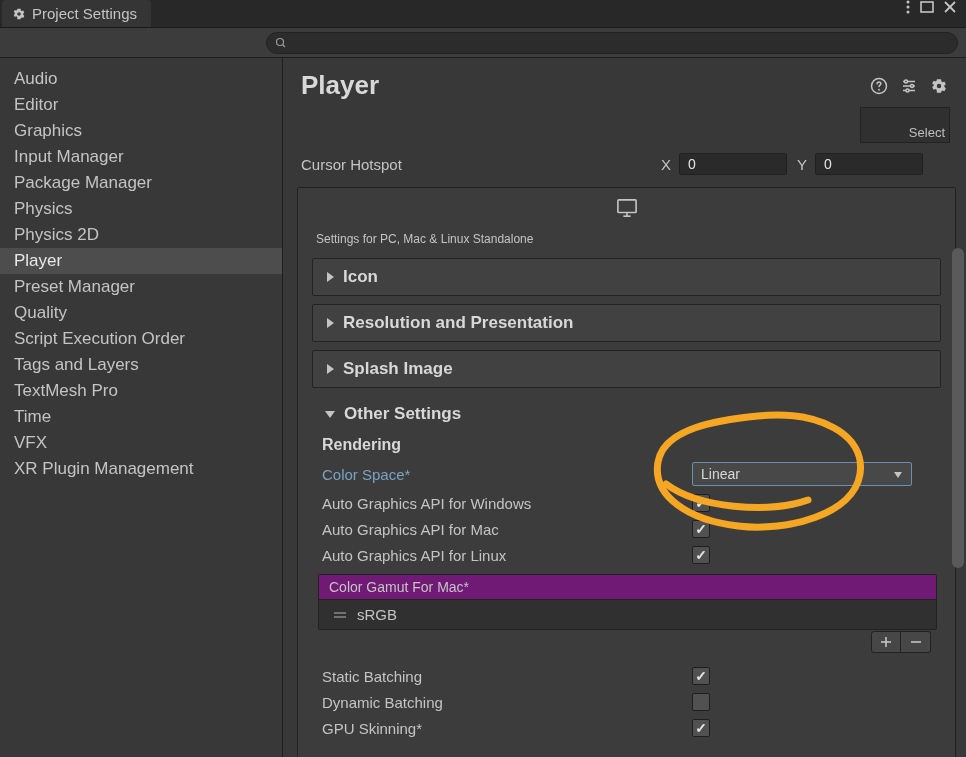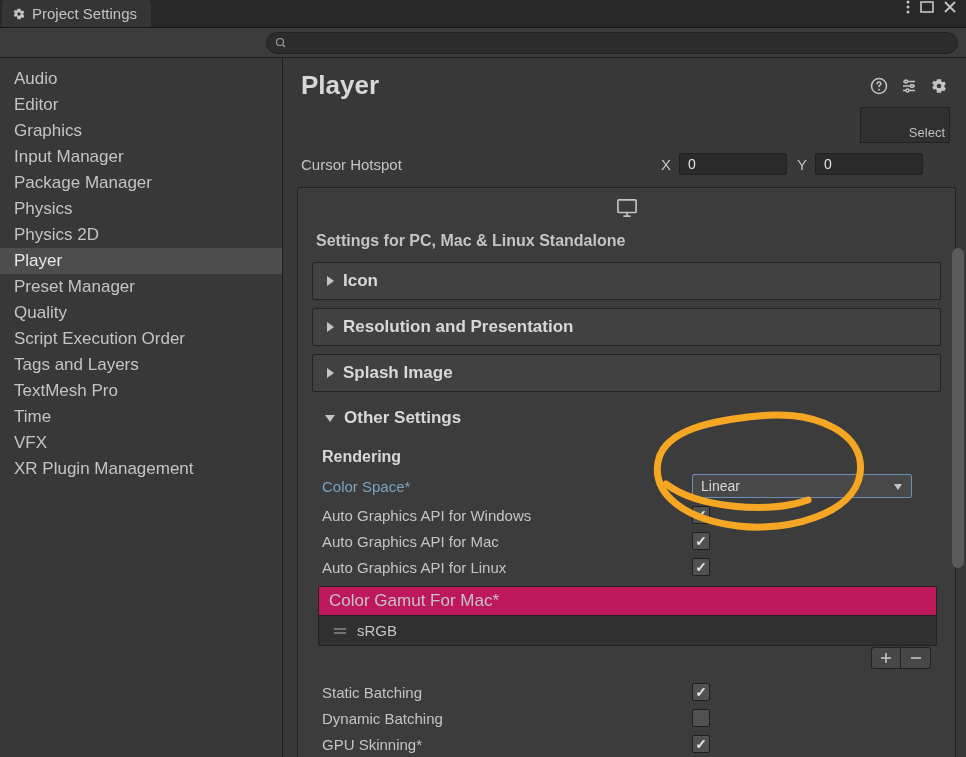--- a/index.html
+++ b/index.html
@@ -154,23 +154,22 @@
     margin-top: 6px;
     position: relative;
   }
   .platform-tabs {
     display: flex;
     justify-content: center;
     padding: 10px 0 10px 0;
   }
   .platform-subtitle {
     padding: 4px 18px 12px 18px;
-    font-size: 16px;
+    font-size: 12px;
     color: #c4c4c4;
-    font-weight: bold;
   }
   .foldout {
     margin: 0 14px 8px 14px;
     background: #414141;
     border: 1px solid #232323;
     border-radius: 2px;
     padding: 8px 12px;
     display: flex;
     align-items: center;
     gap: 8px;
@@ -183,21 +182,21 @@
     margin: 0 14px 0 14px;
     padding: 8px 12px 4px 12px;
     font-size: 17px;
     font-weight: 600;
     display: flex;
     align-items: center;
     gap: 8px;
     color: #d8d8d8;
   }
   .other-body {
-    margin: 12px 14px;
+    margin: 4px 14px;
     padding: 0 4px 0 6px;
   }
   .sub-header {
     font-weight: 600;
     font-size: 16px;
     color: #d8d8d8;
     padding: 4px 4px 4px 4px;
   }
   .setting-row {
     display: flex;
@@ -235,24 +234,24 @@
     content: "✓"; color: #e5e5e5; font-size: 14px; font-weight: bold;
   }
   .list-box {
     margin: 6px 0 0 0;
     background: #303030;
     border: 1px solid #222;
     border-radius: 2px;
   }
   .list-header {
     padding: 4px 10px;
-    background: #be185d;
+    background: #701a75;
     border-bottom: 1px solid #222;
     color: #c4c4c4;
-    font-size: 17px;
+    font-size: 14px;
   }
   .list-item {
     padding: 6px 14px;
     display: flex;
     align-items: center;
     gap: 10px;
     color: #c4c4c4;
     font-size: 15px;
   }
   .list-footer {

